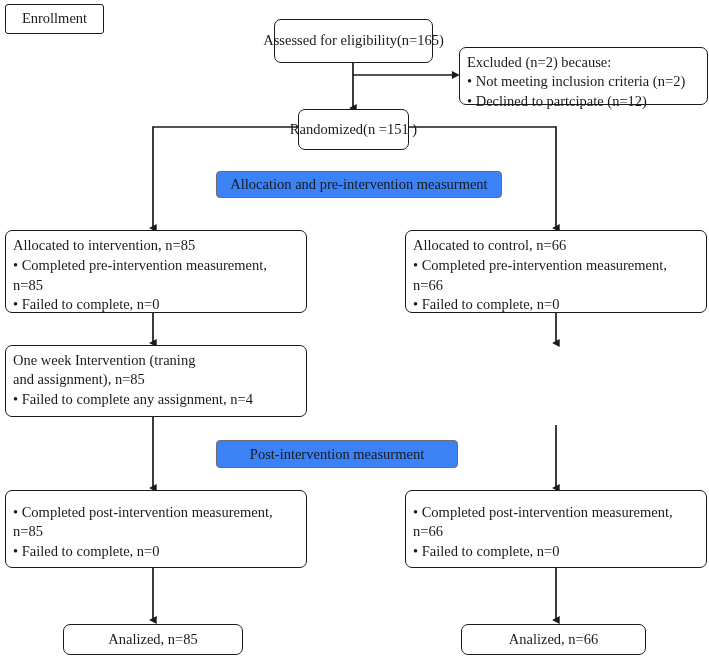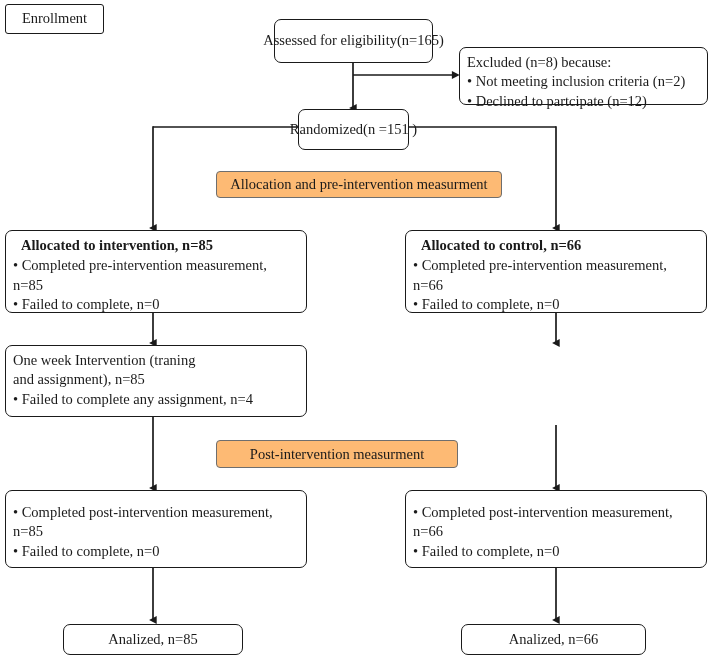--- a/index.html
+++ b/index.html
@@ -41,35 +41,34 @@
     justify-content: center;
     text-align: center;
   }
   .box-left {
     padding: 5px 7px 4px 7px;
     text-align: left;
   }
   .banner {
     position: absolute;
     box-sizing: border-box;
-    background: #fdba74;
+    background: #3b82f6;
     border: 1.2px solid #6e6e6e;
     border-radius: 4px;
     display: flex;
     align-items: center;
     justify-content: center;
     text-align: center;
     font-size: 14.5px;
     z-index: 3;
   }
   .hdr {
-    font-weight: bold;
+    font-weight: normal;
     display: block;
     margin-bottom: 1px;
-    margin-left: 8px;
   }
   .bullet-line {
     display: block;
     white-space: nowrap;
   }
   .plain-line {
     display: block;
     white-space: nowrap;
   }
   .cont-line {
@@ -118,21 +117,21 @@
   <div class="box box-center" style="left:5px; top:4px; width:99px; height:30px; border-radius:3px;">
     <span>Enrollment</span>
   </div>
 
   <div class="box box-center" style="left:274px; top:19px; width:159px; height:44px; flex-direction:row;">
     <span class="plain-line">Assessed for eligibility</span>
     <span class="plain-line">(n=165)</span>
   </div>
 
   <div class="box box-left" style="left:459px; top:47px; width:249px; height:58px;">
-    <span class="plain-line">Excluded (n=8) because:</span>
+    <span class="plain-line">Excluded (n=2) because:</span>
     <span class="bullet-line">• Not meeting inclusion criteria (n=2)</span>
     <span class="bullet-line">• Declined to partcipate (n=12)</span>
   </div>
 
   <div class="box box-center" style="left:298px; top:109px; width:111px; height:41px; flex-direction:row;">
     <span class="plain-line">Randomized</span>
     <span class="plain-line">(n =151 )</span>
   </div>
 
   <div class="banner" style="left:216px; top:171px; width:286px; height:27px;">

